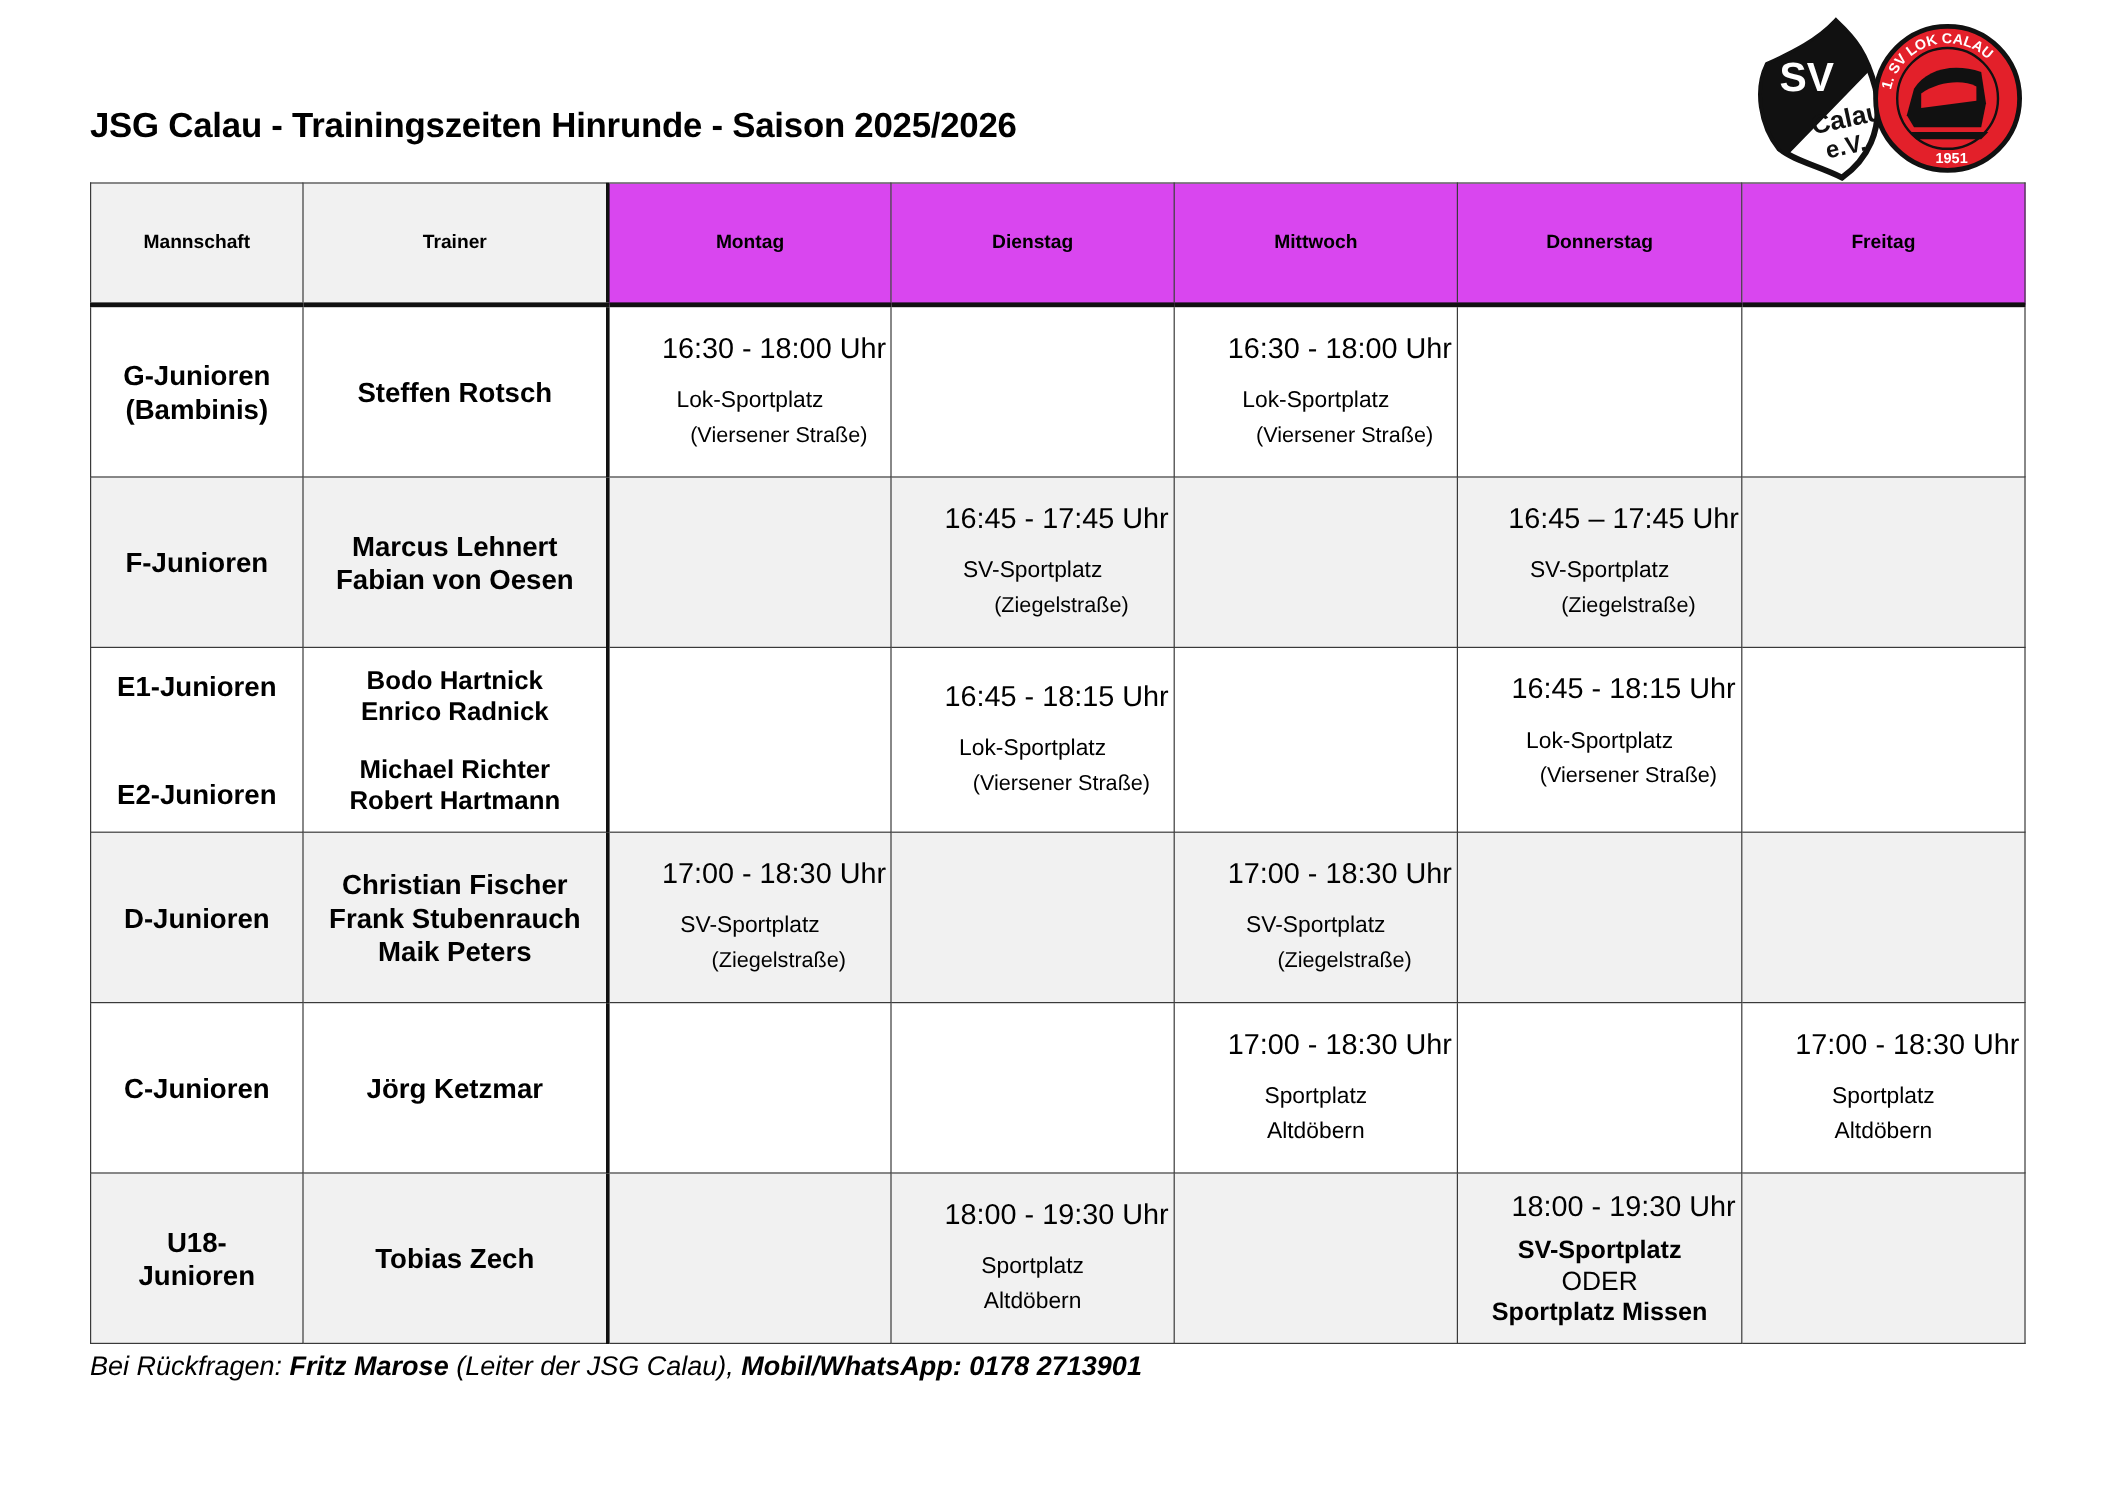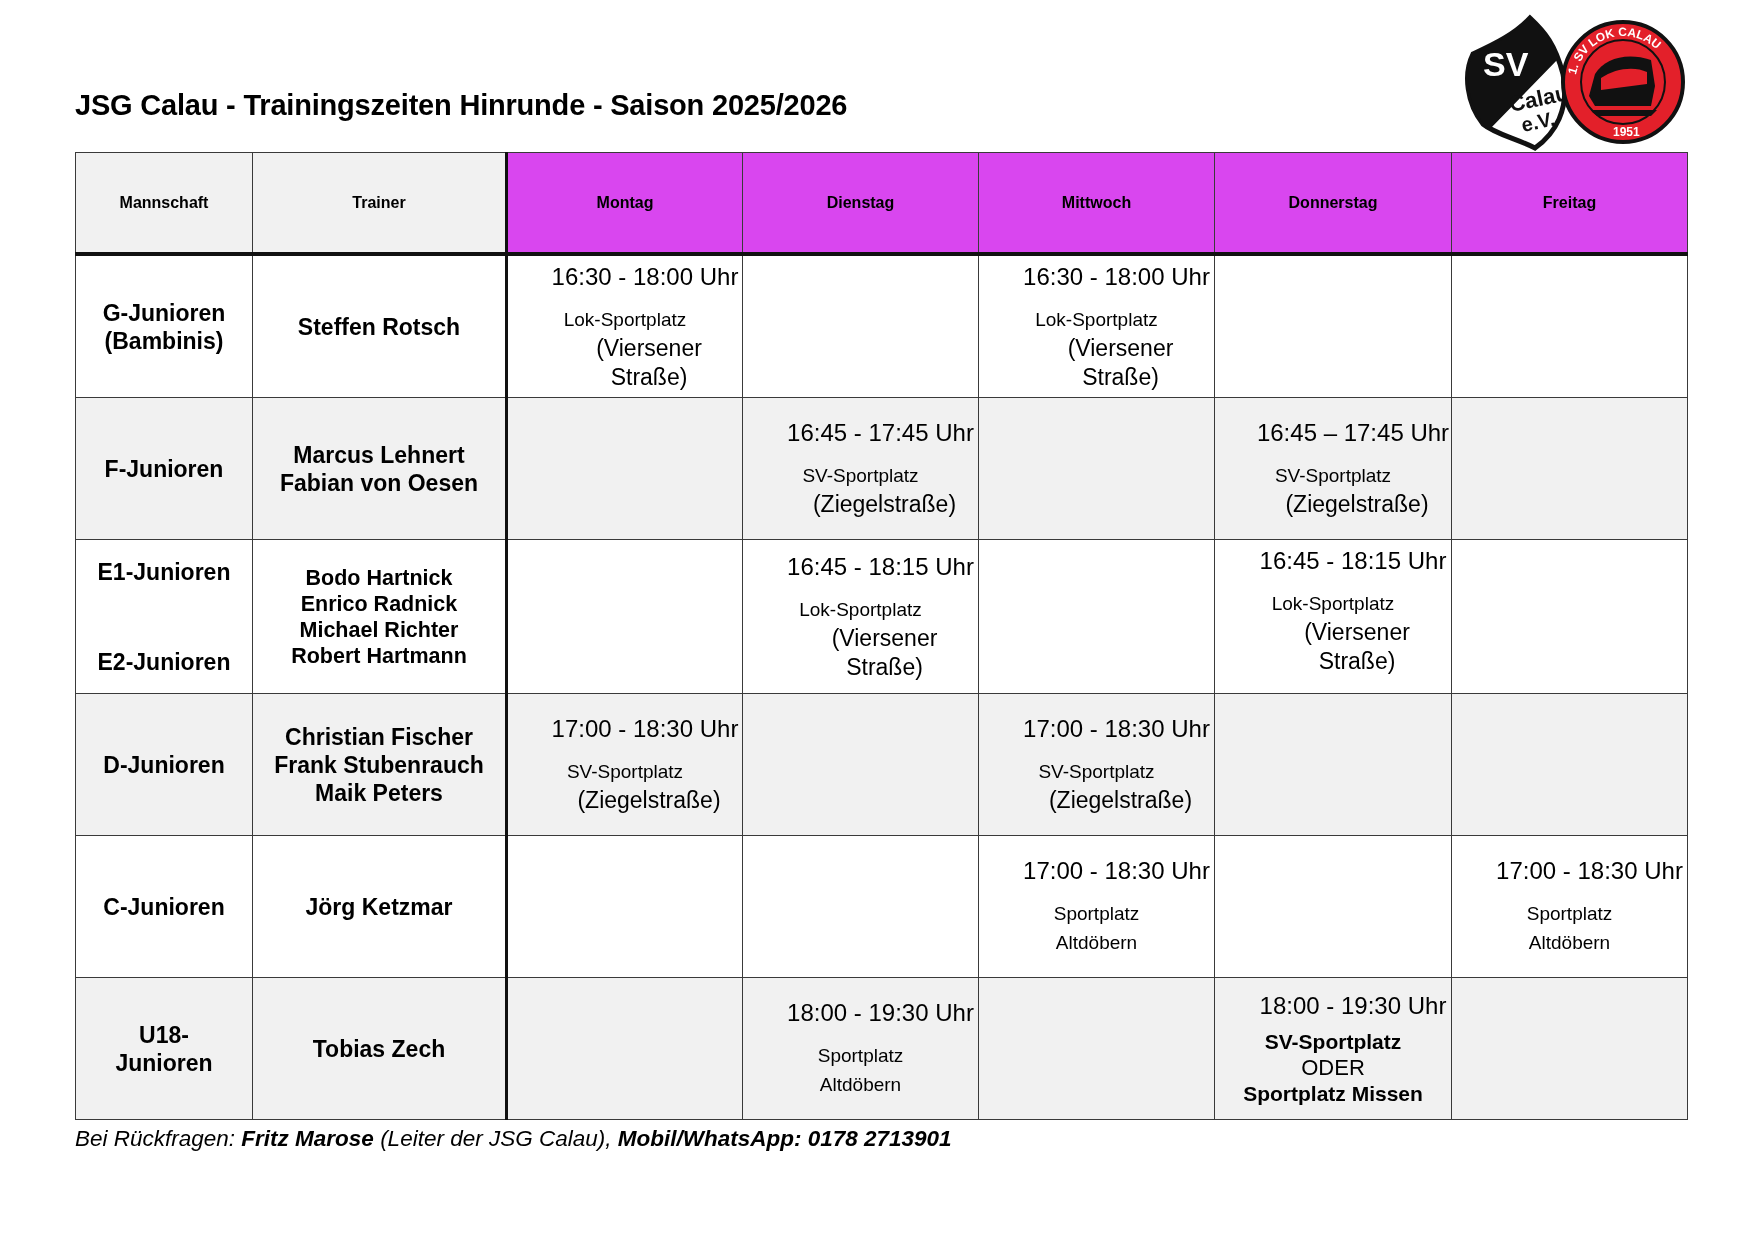--- a/index.html
+++ b/index.html
@@ -12,25 +12,25 @@
   table.sched th { height:99px; font-size:16px; font-weight:bold; border-bottom:4px solid #111; }
   th.h-light { background:#f1f1f1; }
   th.h-dark { background:#d946ef; }
   .sep { border-left:3.5px solid #111 !important; }
   tr.row td { height:141px; }
   tr.row.alt td { background:#f1f1f1; }
   .team { font-size:23px; font-weight:bold; line-height:28px; }
   .trainer { font-size:23px; font-weight:bold; line-height:28px; }
   .slot-time { font-size:24px; line-height:30px; margin-bottom:13px;padding-left:40px; }
   .slot-place { font-size:19px; font-weight:normal; line-height:29px; }
-  .slot-sub { font-size:23px; line-height:29px;padding-left:48px; }
+  .slot-sub { font-size:18px; line-height:29px;padding-left:48px; }
   .slot-or { font-size:22px; line-height:26px; }
   .slot-place-sm { font-size:21px; font-weight:bold; line-height:26px; }
   .e-team { display:flex; flex-direction:column; justify-content:space-between; height:118px; align-items:center;text-align:center; }
-  .e-trainer { display:flex; flex-direction:column; justify-content:center; height:126px; align-items:center; font-size:21.5px; line-height:26px; font-weight:bold;}
+  .e-trainer { display:flex; flex-direction:column; justify-content:space-between; height:126px; align-items:center; font-size:21.5px; line-height:26px; font-weight:bold;}
   .footer { position:absolute; left:75px; top:1126px; font-size:22.5px; font-style:italic; white-space:nowrap; }
   .footer b { font-weight:bold; }
 </style>
 </head>
 <body>
 
 <div class="title">JSG Calau - Trainingszeiten Hinrunde - Saison 2025/2026</div>
 
 <svg class="logo" viewBox="0 0 230 138">
   <g>

